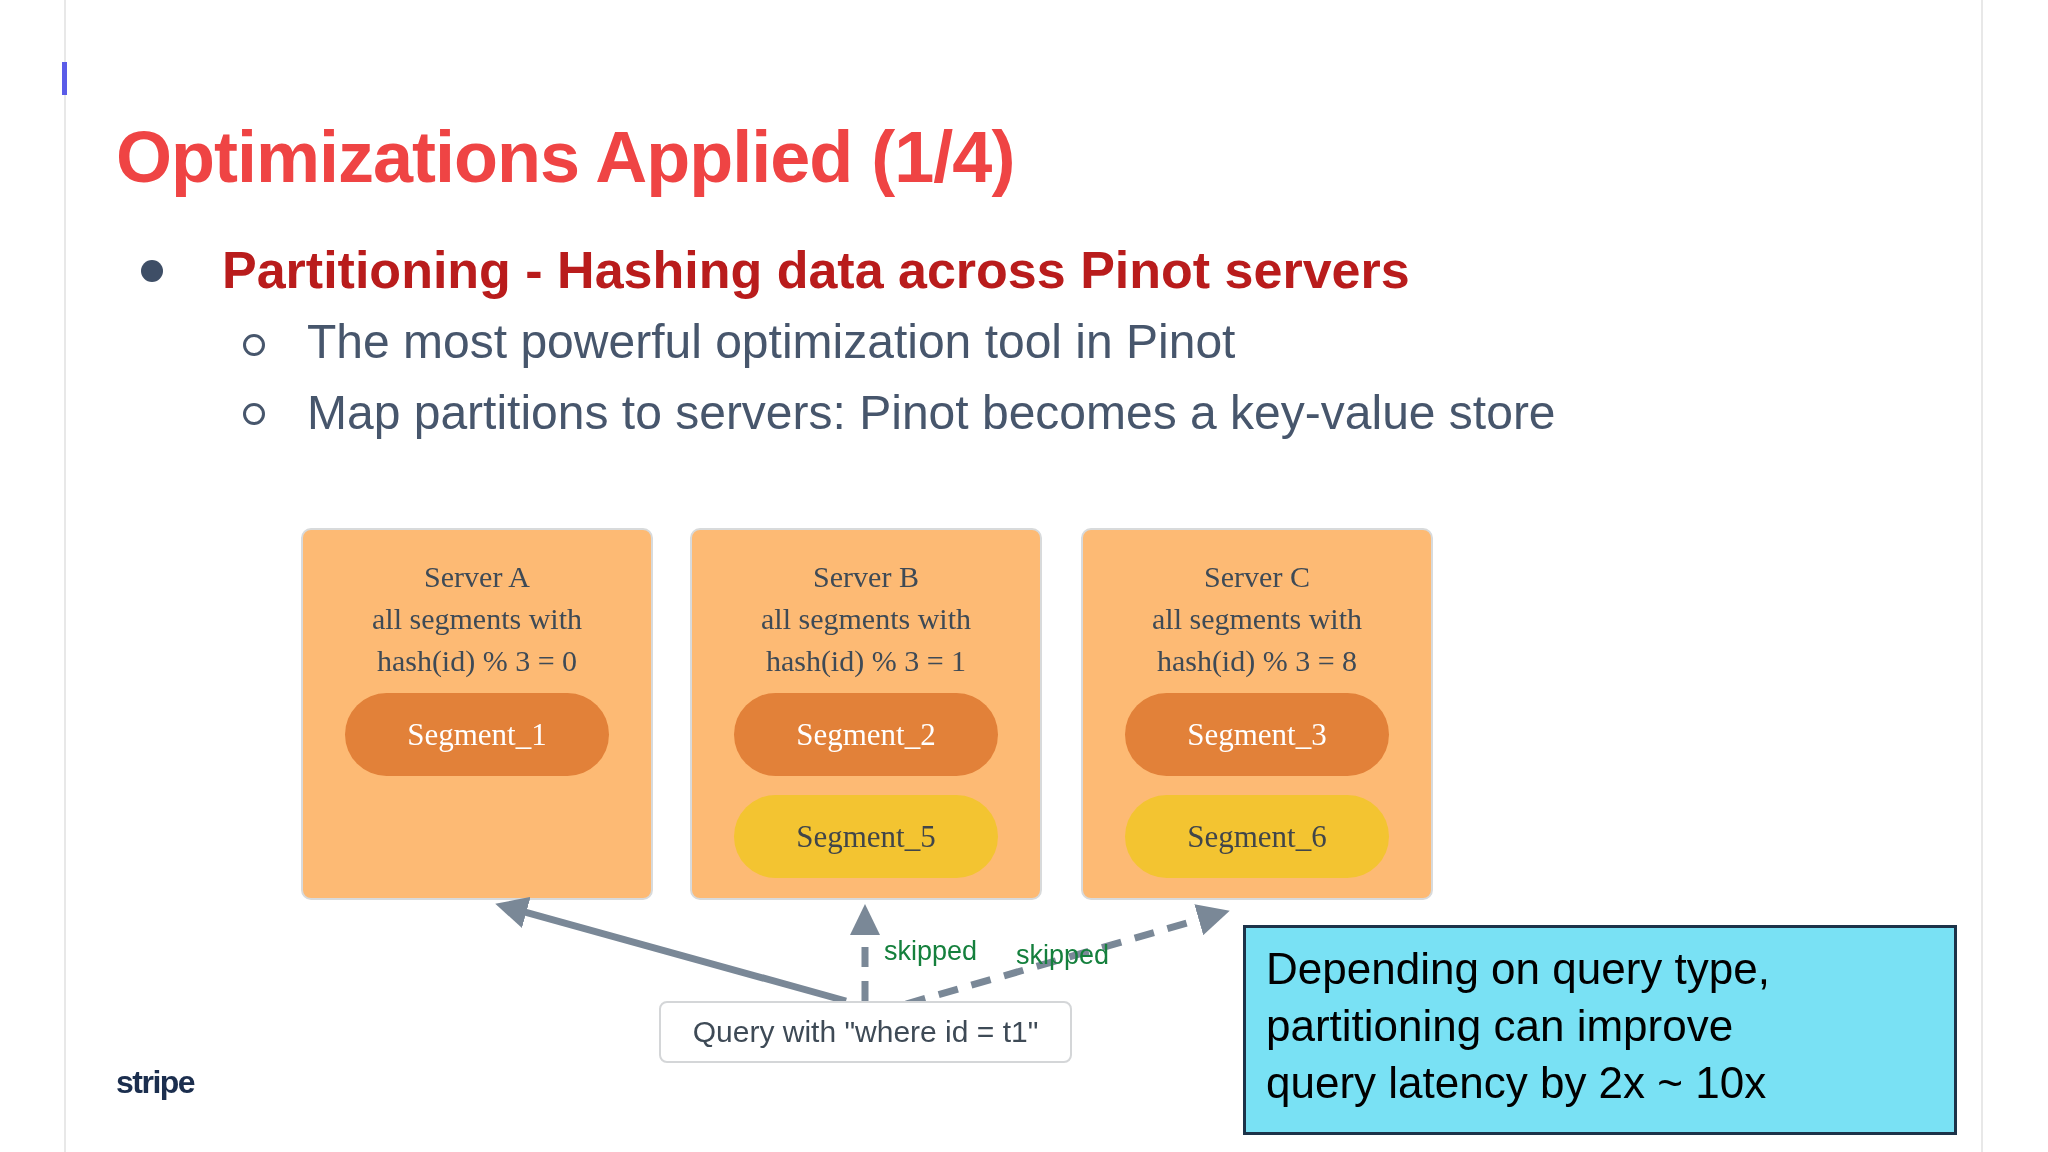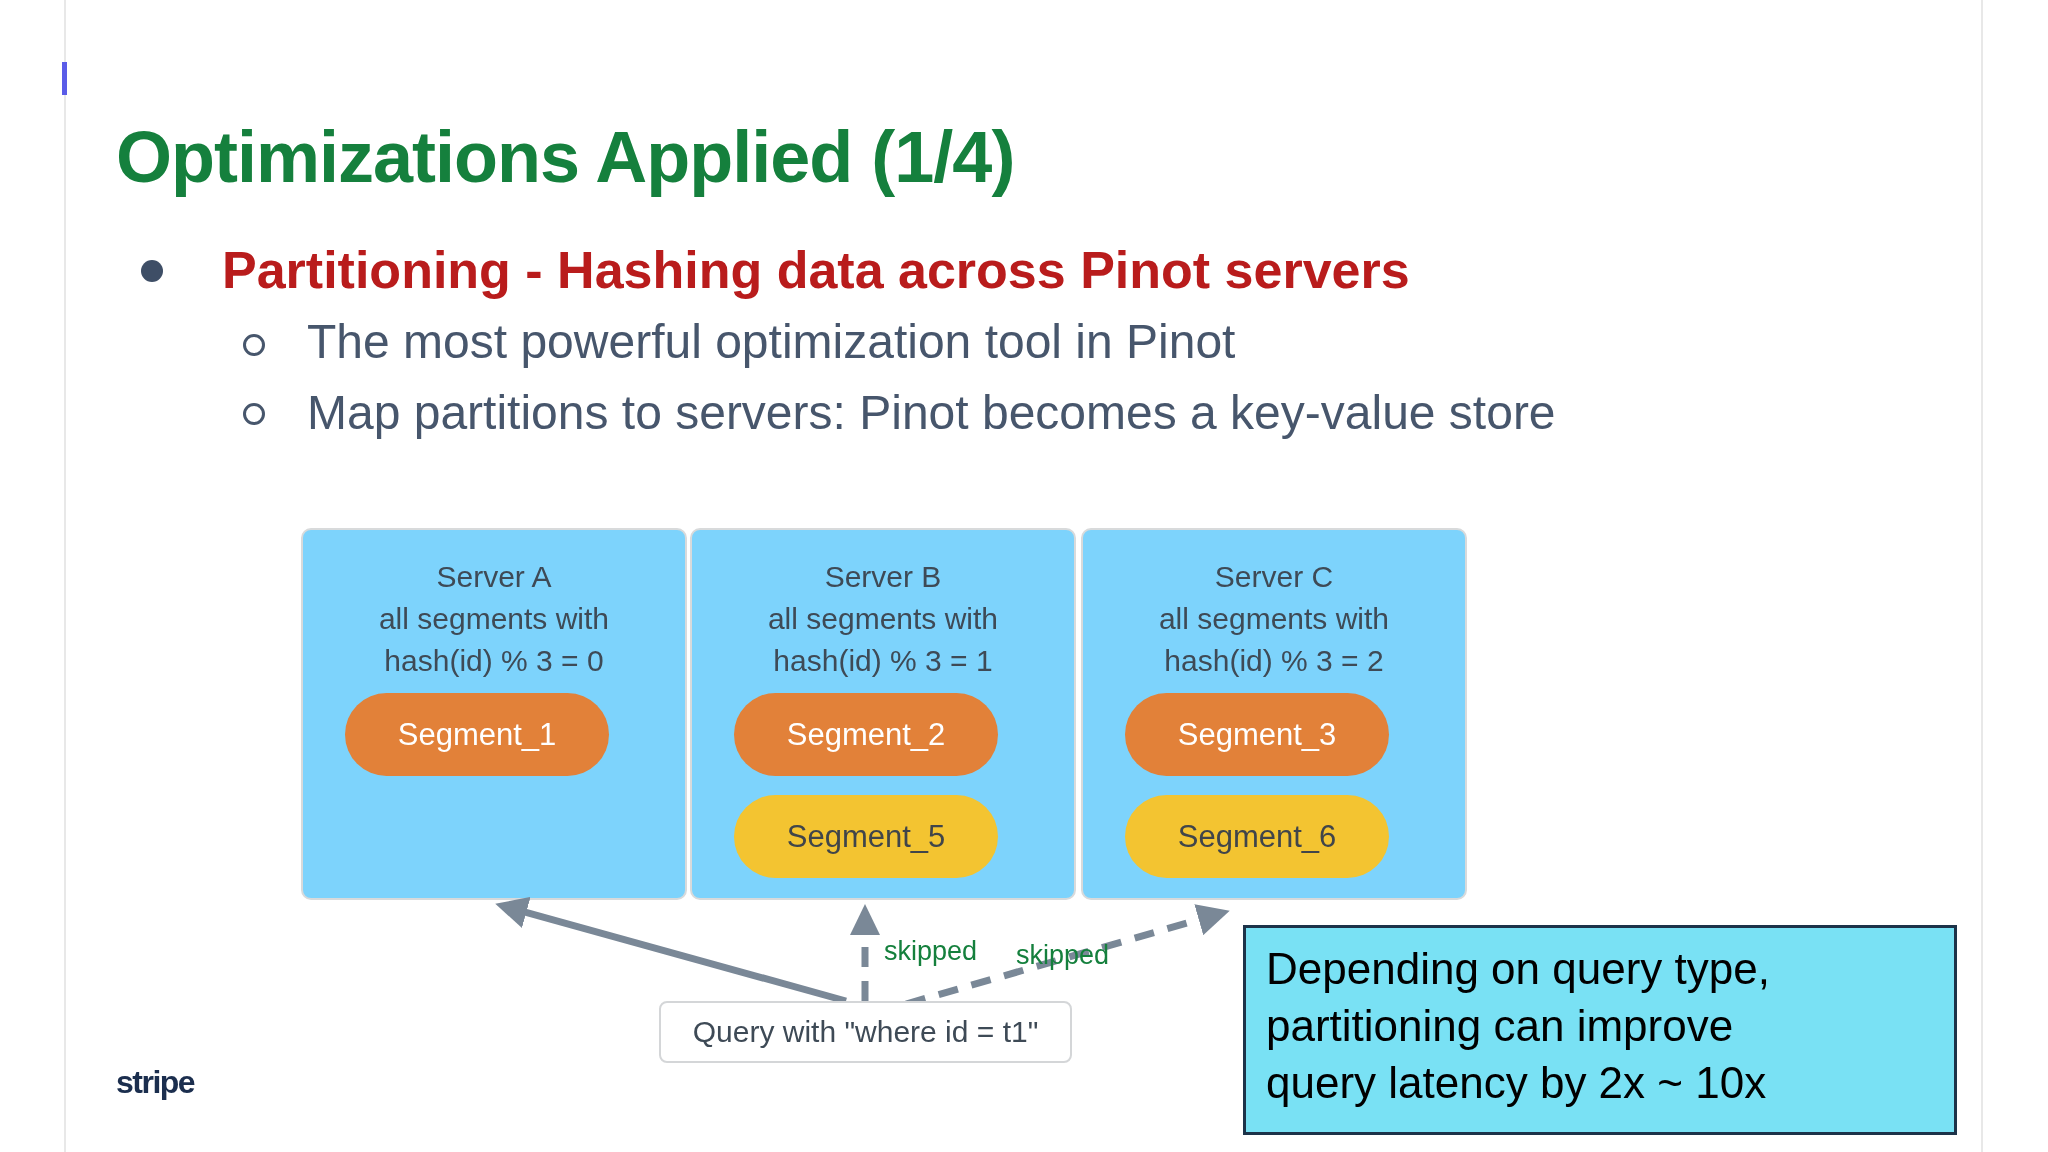--- a/index.html
+++ b/index.html
@@ -8,39 +8,40 @@
     background:#ffffff;
     font-family:"Liberation Sans", sans-serif;
   }
   .vline { position:absolute; top:0; bottom:0; width:2px; background:#e8e8e8; }
   .vline.left { left:64px; }
   .vline.right { left:1981px; }
   .caret { position:absolute; left:62px; top:62px; width:5px; height:33px; background:#5a5ce8; }
 
   .slide-title {
     position:absolute; left:116px; top:121px;
-    font-size:72px; font-weight:bold; color:#15803d; letter-spacing:-1px;
+    font-size:72px; font-weight:bold; color:#ef4444; letter-spacing:-1px;
     white-space:nowrap; line-height:1;
   }
 
   .b1-dot { position:absolute; left:141px; top:260px; width:22px; height:22px;
     border-radius:50%; background:#3e4e66; }
   .b1 { position:absolute; left:222px; top:244px; font-size:52px; font-weight:bold;
     color:#b91c1c; white-space:nowrap; line-height:1; }
   .ring { position:absolute; left:243px; width:16px; height:16px;
     border:3px solid #47566c; border-radius:50%; background:transparent; }
   .ring1 { top:334px; } .ring2 { top:403px; }
   .sub { position:absolute; left:307px; font-size:48px; color:#47566c;
     white-space:nowrap; line-height:1; }
   .sub1 { top:318px; } .sub2 { top:389px; }
 
   .server-box {
-    position:absolute; top:528px; width:386px; height:372px;
-    background:#7dd3fc; border:2px solid #d8dadb; border-radius:10px;
+    position:absolute; top:528px; width:352px; height:372px;
+    background:#fdba74; border:2px solid #d8dadb; border-radius:10px;
     box-sizing:border-box;
+    font-family:Liberation Serif, serif;
   }
   .sb-a { left:301px; } .sb-b { left:690px; } .sb-c { left:1081px; }
   .sb-text { margin-top:26px; text-align:center; font-size:30px;
     line-height:42px; color:#3e4a56; }
   .pill {
     position:absolute; left:42px; width:264px; height:83px; border-radius:42px;
     display:flex; align-items:center; justify-content:center; font-size:31px;
   }
   .pill.orange { top:163px; background:#e28139; color:#ffffff; }
   .pill.yellow { top:265px; background:#f3c431; color:#40454a; }
@@ -102,21 +103,21 @@
     <div>hash(id) % 3 = 1</div>
   </div>
   <div class="pill orange">Segment_2</div>
   <div class="pill yellow">Segment_5</div>
 </div>
 
 <div class="server-box sb-c">
   <div class="sb-text">
     <div>Server C</div>
     <div>all segments with</div>
-    <div>hash(id) % 3 = 2</div>
+    <div>hash(id) % 3 = 8</div>
   </div>
   <div class="pill orange">Segment_3</div>
   <div class="pill yellow">Segment_6</div>
 </div>
 
 <svg class="arrows" width="2048" height="1152" viewBox="0 0 2048 1152">
   <defs>
     <marker id="ah" viewBox="0 0 10 10" refX="7.5" refY="5" markerWidth="4.6" markerHeight="4.6" orient="auto">
       <path d="M0,0 L10,5 L0,10 Z" fill="#7a8897"></path>
     </marker>

